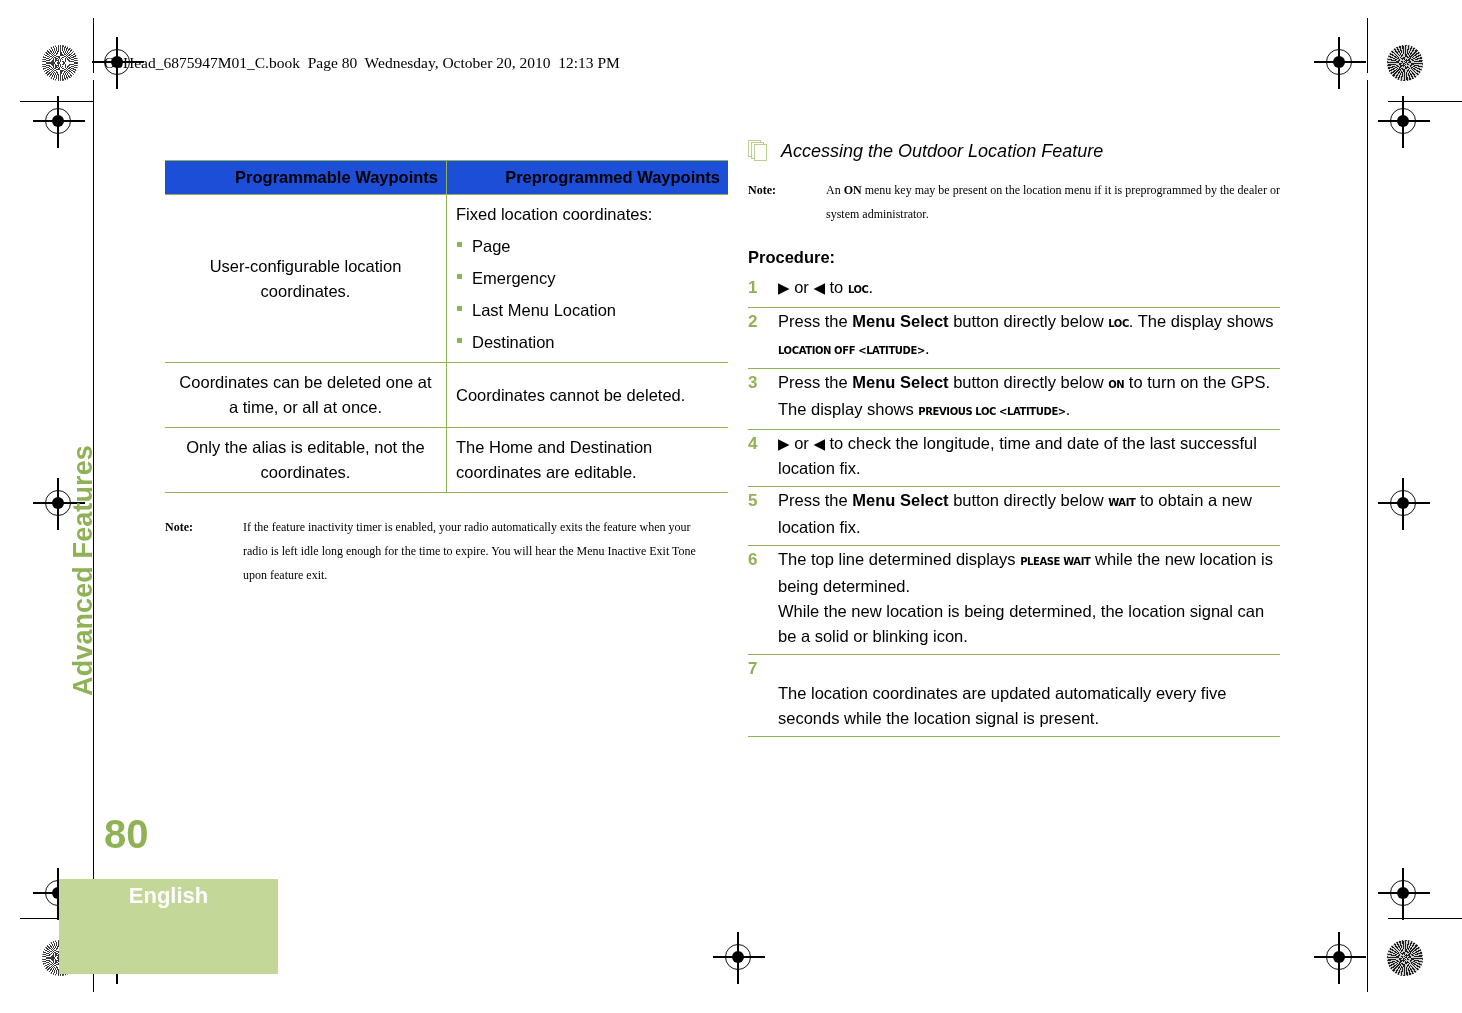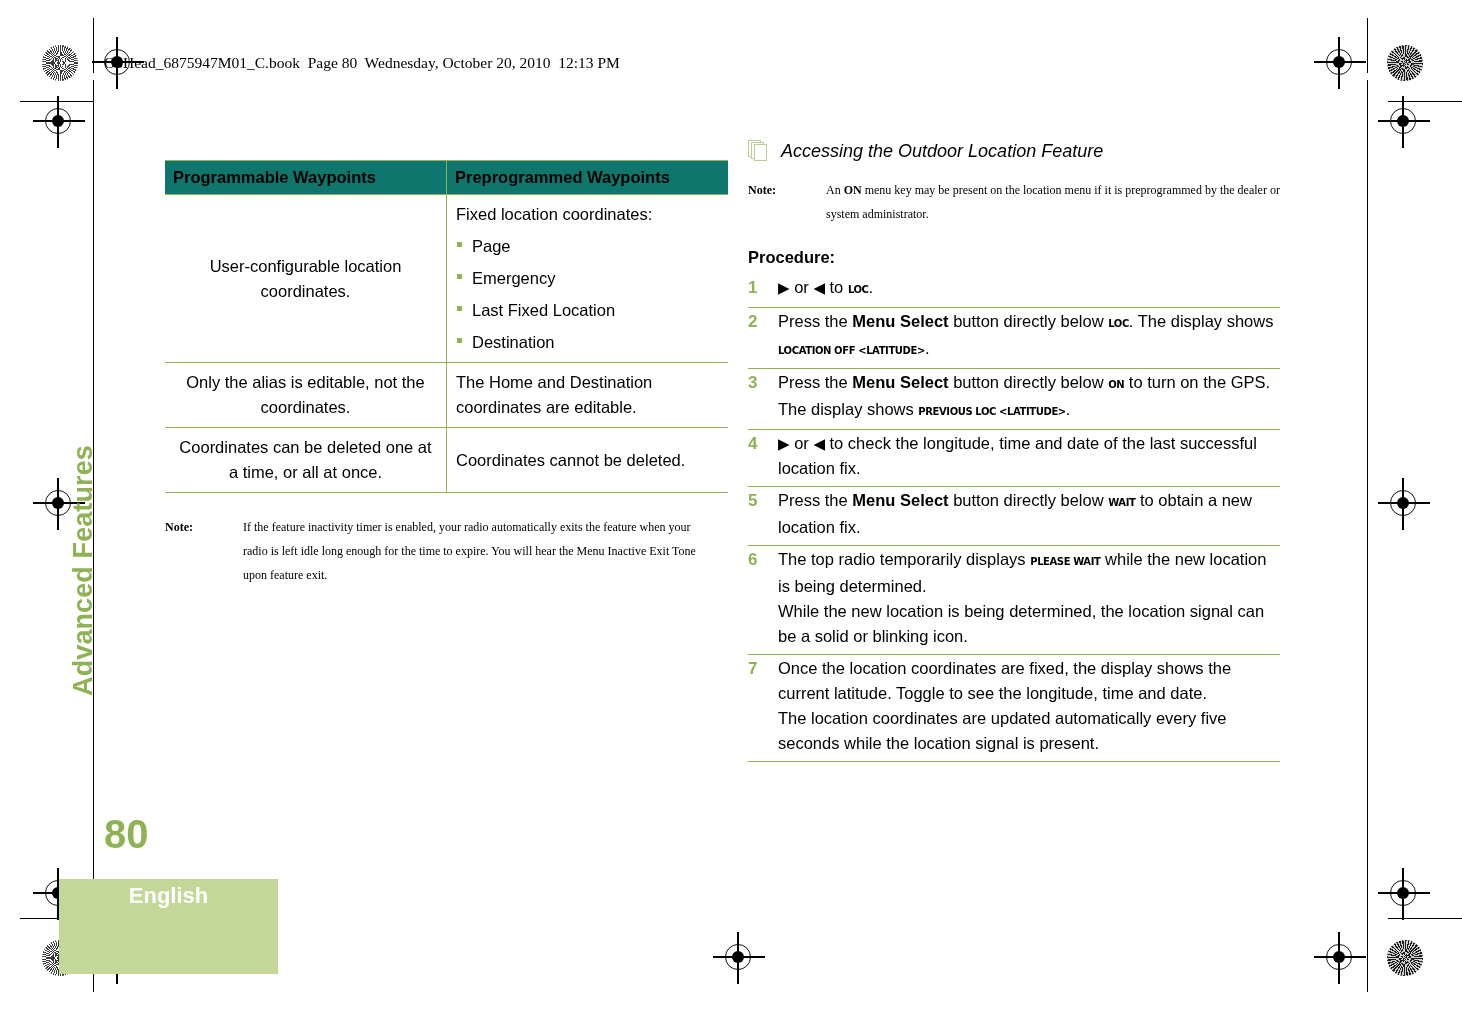--- a/index.html
+++ b/index.html
@@ -134,27 +134,27 @@
   }
 
   
   table.wp-table {
     border-collapse: collapse;
     width: 530px;
     margin-top: 20px;
     table-layout: fixed;
   }
   table.wp-table th {
-    background: #0f766e;
+    background: #1d4ed8;
     border-top: 1.6px solid #8fb254;
     border-bottom: 1.6px solid #8fb254;
     font-size: 16.5px;
     font-weight: bold;
     padding: 7px 8px;
-    text-align: left;
+    text-align: right;
   }
   table.wp-table th.c1 { width: 265px; border-right: 1.6px solid #8fb254; }
   table.wp-table th.c2 { width: 265px; }
   table.wp-table td {
     border-bottom: 1.6px solid #8fb254;
     font-size: 16.5px;
     line-height: 25px;
     padding: 7px 9px;
     vertical-align: middle;
   }
@@ -363,32 +363,32 @@
       </tr>
     </thead>
     <tbody>
       <tr>
         <td class="c1">User-configurable location coordinates.</td>
         <td class="c2">
           <div>Fixed location coordinates:</div>
           <ul class="bullets">
             <li><i class="bdot"></i><span>Page</span></li>
             <li><i class="bdot"></i><span>Emergency</span></li>
-            <li><i class="bdot"></i><span>Last Fixed Location</span></li>
+            <li><i class="bdot"></i><span>Last Menu Location</span></li>
             <li><i class="bdot"></i><span>Destination</span></li>
           </ul>
         </td>
       </tr>
       <tr>
+        <td class="c1">Coordinates can be deleted one at a time, or all at once.</td>
+        <td class="c2 mid">Coordinates cannot be deleted.</td>
+      </tr>
+      <tr>
         <td class="c1">Only the alias is editable, not the coordinates.</td>
         <td class="c2 mid">The Home and Destination coordinates are editable.</td>
-      </tr>
-      <tr>
-        <td class="c1">Coordinates can be deleted one at a time, or all at once.</td>
-        <td class="c2 mid">Coordinates cannot be deleted.</td>
       </tr>
     </tbody>
   </table>
 
   <div class="note">
     <div class="note-label">Note:</div>
     <div class="note-body">If the feature inactivity timer is enabled, your radio automatically exits the feature when your radio is left idle long enough for the time to expire. You will hear the Menu Inactive Exit Tone upon feature exit.</div>
   </div>
 </div>
 
@@ -428,20 +428,20 @@
       <li>
         <div class="num">4</div>
         <div class="txt"><span class="arrow">▶</span><span> or </span><span class="arrow">◀</span><span> to check the longitude, time and date of the last successful location fix.</span></div>
       </li>
       <li>
         <div class="num">5</div>
         <div class="txt"><span>Press the </span><b class="ui">Menu Select</b><span> button directly below </span><span class="disp">WAIT</span><span> to obtain a new location fix.</span></div>
       </li>
       <li>
         <div class="num">6</div>
-        <div class="txt"><span>The top radio temporarily displays </span><span class="disp">PLEASE WAIT</span><span> while the new location is being determined.</span><br><span>While the new location is being determined, the location signal can be a solid or blinking icon.</span></div>
+        <div class="txt"><span>The top line determined displays </span><span class="disp">PLEASE WAIT</span><span> while the new location is being determined.</span><br><span>While the new location is being determined, the location signal can be a solid or blinking icon.</span></div>
       </li>
       <li>
         <div class="num">7</div>
-        <div class="txt"><span>Once the location coordinates are fixed, the display shows the current latitude. Toggle to see the longitude, time and date.</span><br><span>The location coordinates are updated automatically every five seconds while the location signal is present.</span></div>
+        <div class="txt"><br><span>The location coordinates are updated automatically every five seconds while the location signal is present.</span></div>
       </li>
     </ol>
 </div>
 
 </body></html>

